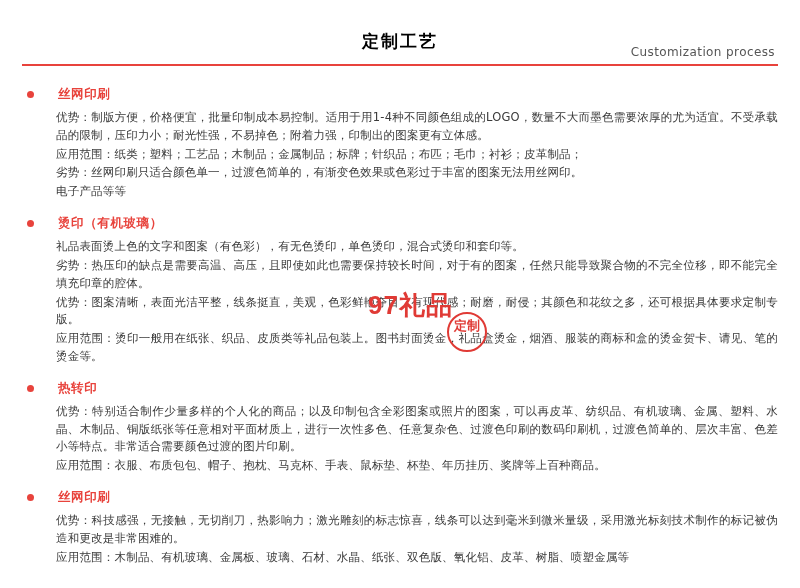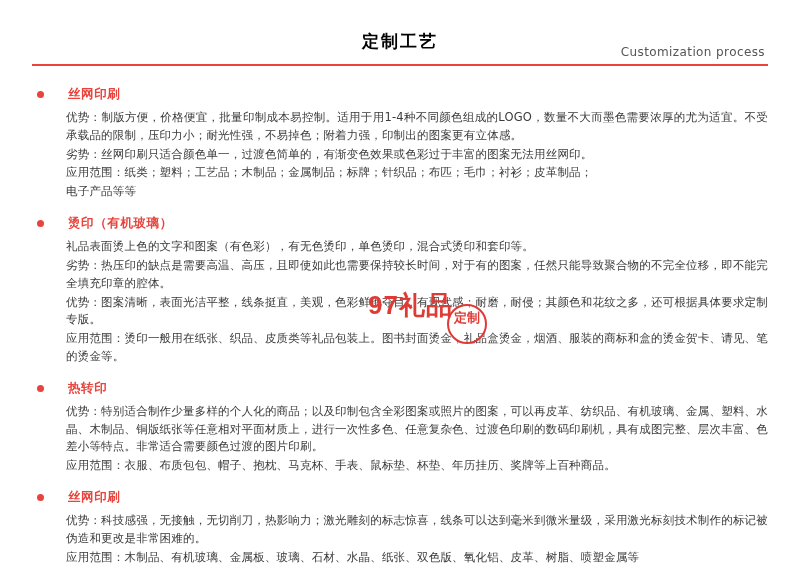--- a/index.html
+++ b/index.html
@@ -13,21 +13,21 @@
     font-family: "DejaVu Sans", "Liberation Sans", sans-serif;
     color: #333333;
     overflow: hidden;
     position: relative;
   }
   .page {
     width: 800px;
     height: 588px;
     position: relative;
     box-sizing: border-box;
-    padding: 0 32px;
+    padding: 0 22px;
   }
 
   
   .header {
     position: relative;
     height: 72px;
   }
   .header-title {
     position: absolute;
     left: 0;
@@ -109,21 +109,21 @@
     top: 0;
     font-size: 26px;
     font-weight: bold;
     color: #e03a35;
     letter-spacing: 1px;
     font-family: Liberation Sans, sans-serif;
   }
   .wm-badge {
     position: absolute;
     left: 79px;
-    top: 16px;
+    top: 24px;
     width: 40px;
     height: 40px;
     border: 2px solid #e03a35;
     border-radius: 50%;
     color: #e03a35;
     font-size: 13px;
     font-weight: bold;
     line-height: 1.05;
     text-align: center;
     padding-top: 5px;
@@ -140,42 +140,42 @@
     <div class="header-sub">Customization process</div>
     <div class="header-rule"></div>
   </div>
 
   <div class="section">
     <div class="section-head">
       <span class="bullet"></span>
       <span class="section-title">丝网印刷</span>
     </div>
     <div class="para">优势：制版方便，价格便宜，批量印制成本易控制。适用于用1-4种不同颜色组成的LOGO，数量不大而墨色需要浓厚的尤为适宜。不受承载品的限制，压印力小；耐光性强，不易掉色；附着力强，印制出的图案更有立体感。</div>
+    <div class="para">应用范围：纸类；塑料；工艺品；木制品；金属制品；标牌；针织品；布匹；毛巾；衬衫；皮革制品；</div>
     <div class="para">劣势：丝网印刷只适合颜色单一，过渡色简单的，有渐变色效果或色彩过于丰富的图案无法用丝网印。</div>
-    <div class="para">应用范围：纸类；塑料；工艺品；木制品；金属制品；标牌；针织品；布匹；毛巾；衬衫；皮革制品；</div>
     <div class="para">电子产品等等</div>
   </div>
 
   <div class="section">
     <div class="section-head">
       <span class="bullet"></span>
       <span class="section-title">烫印（有机玻璃）</span>
     </div>
     <div class="para">礼品表面烫上色的文字和图案（有色彩），有无色烫印，单色烫印，混合式烫印和套印等。</div>
     <div class="para">劣势：热压印的缺点是需要高温、高压，且即使如此也需要保持较长时间，对于有的图案，任然只能导致聚合物的不完全位移，即不能完全填充印章的腔体。</div>
     <div class="para">优势：图案清晰，表面光洁平整，线条挺直，美观，色彩鲜艳夺目，有现代感；耐磨，耐侵；其颜色和花纹之多，还可根据具体要求定制专版。</div>
     <div class="para">应用范围：烫印一般用在纸张、织品、皮质类等礼品包装上。图书封面烫金，礼品盒烫金，烟酒、服装的商标和盒的烫金贺卡、请见、笔的烫金等。</div>
   </div>
 
   <div class="section">
     <div class="section-head">
       <span class="bullet"></span>
       <span class="section-title">热转印</span>
     </div>
-    <div class="para">优势：特别适合制作少量多样的个人化的商品；以及印制包含全彩图案或照片的图案，可以再皮革、纺织品、有机玻璃、金属、塑料、水晶、木制品、铜版纸张等任意相对平面材质上，进行一次性多色、任意复杂色、过渡色印刷的数码印刷机，具有成图完整、层次丰富、色差小等特点。非常适合需要颜色过渡的图片印刷。</div>
+    <div class="para">优势：特别适合制作少量多样的个人化的商品；以及印制包含全彩图案或照片的图案，可以再皮革、纺织品、有机玻璃、金属、塑料、水晶、木制品、铜版纸张等任意相对平面材质上，进行一次性多色、任意复杂色、过渡色印刷的数码印刷机，过渡色简单的、层次丰富、色差小等特点。非常适合需要颜色过渡的图片印刷。</div>
     <div class="para">应用范围：衣服、布质包包、帽子、抱枕、马克杯、手表、鼠标垫、杯垫、年历挂历、奖牌等上百种商品。</div>
   </div>
 
   <div class="section">
     <div class="section-head">
       <span class="bullet"></span>
       <span class="section-title">丝网印刷</span>
     </div>
     <div class="para">优势：科技感强，无接触，无切削刀，热影响力；激光雕刻的标志惊喜，线条可以达到毫米到微米量级，采用激光标刻技术制作的标记被伪造和更改是非常困难的。</div>
     <div class="para">应用范围：木制品、有机玻璃、金属板、玻璃、石材、水晶、纸张、双色版、氧化铝、皮革、树脂、喷塑金属等</div>

